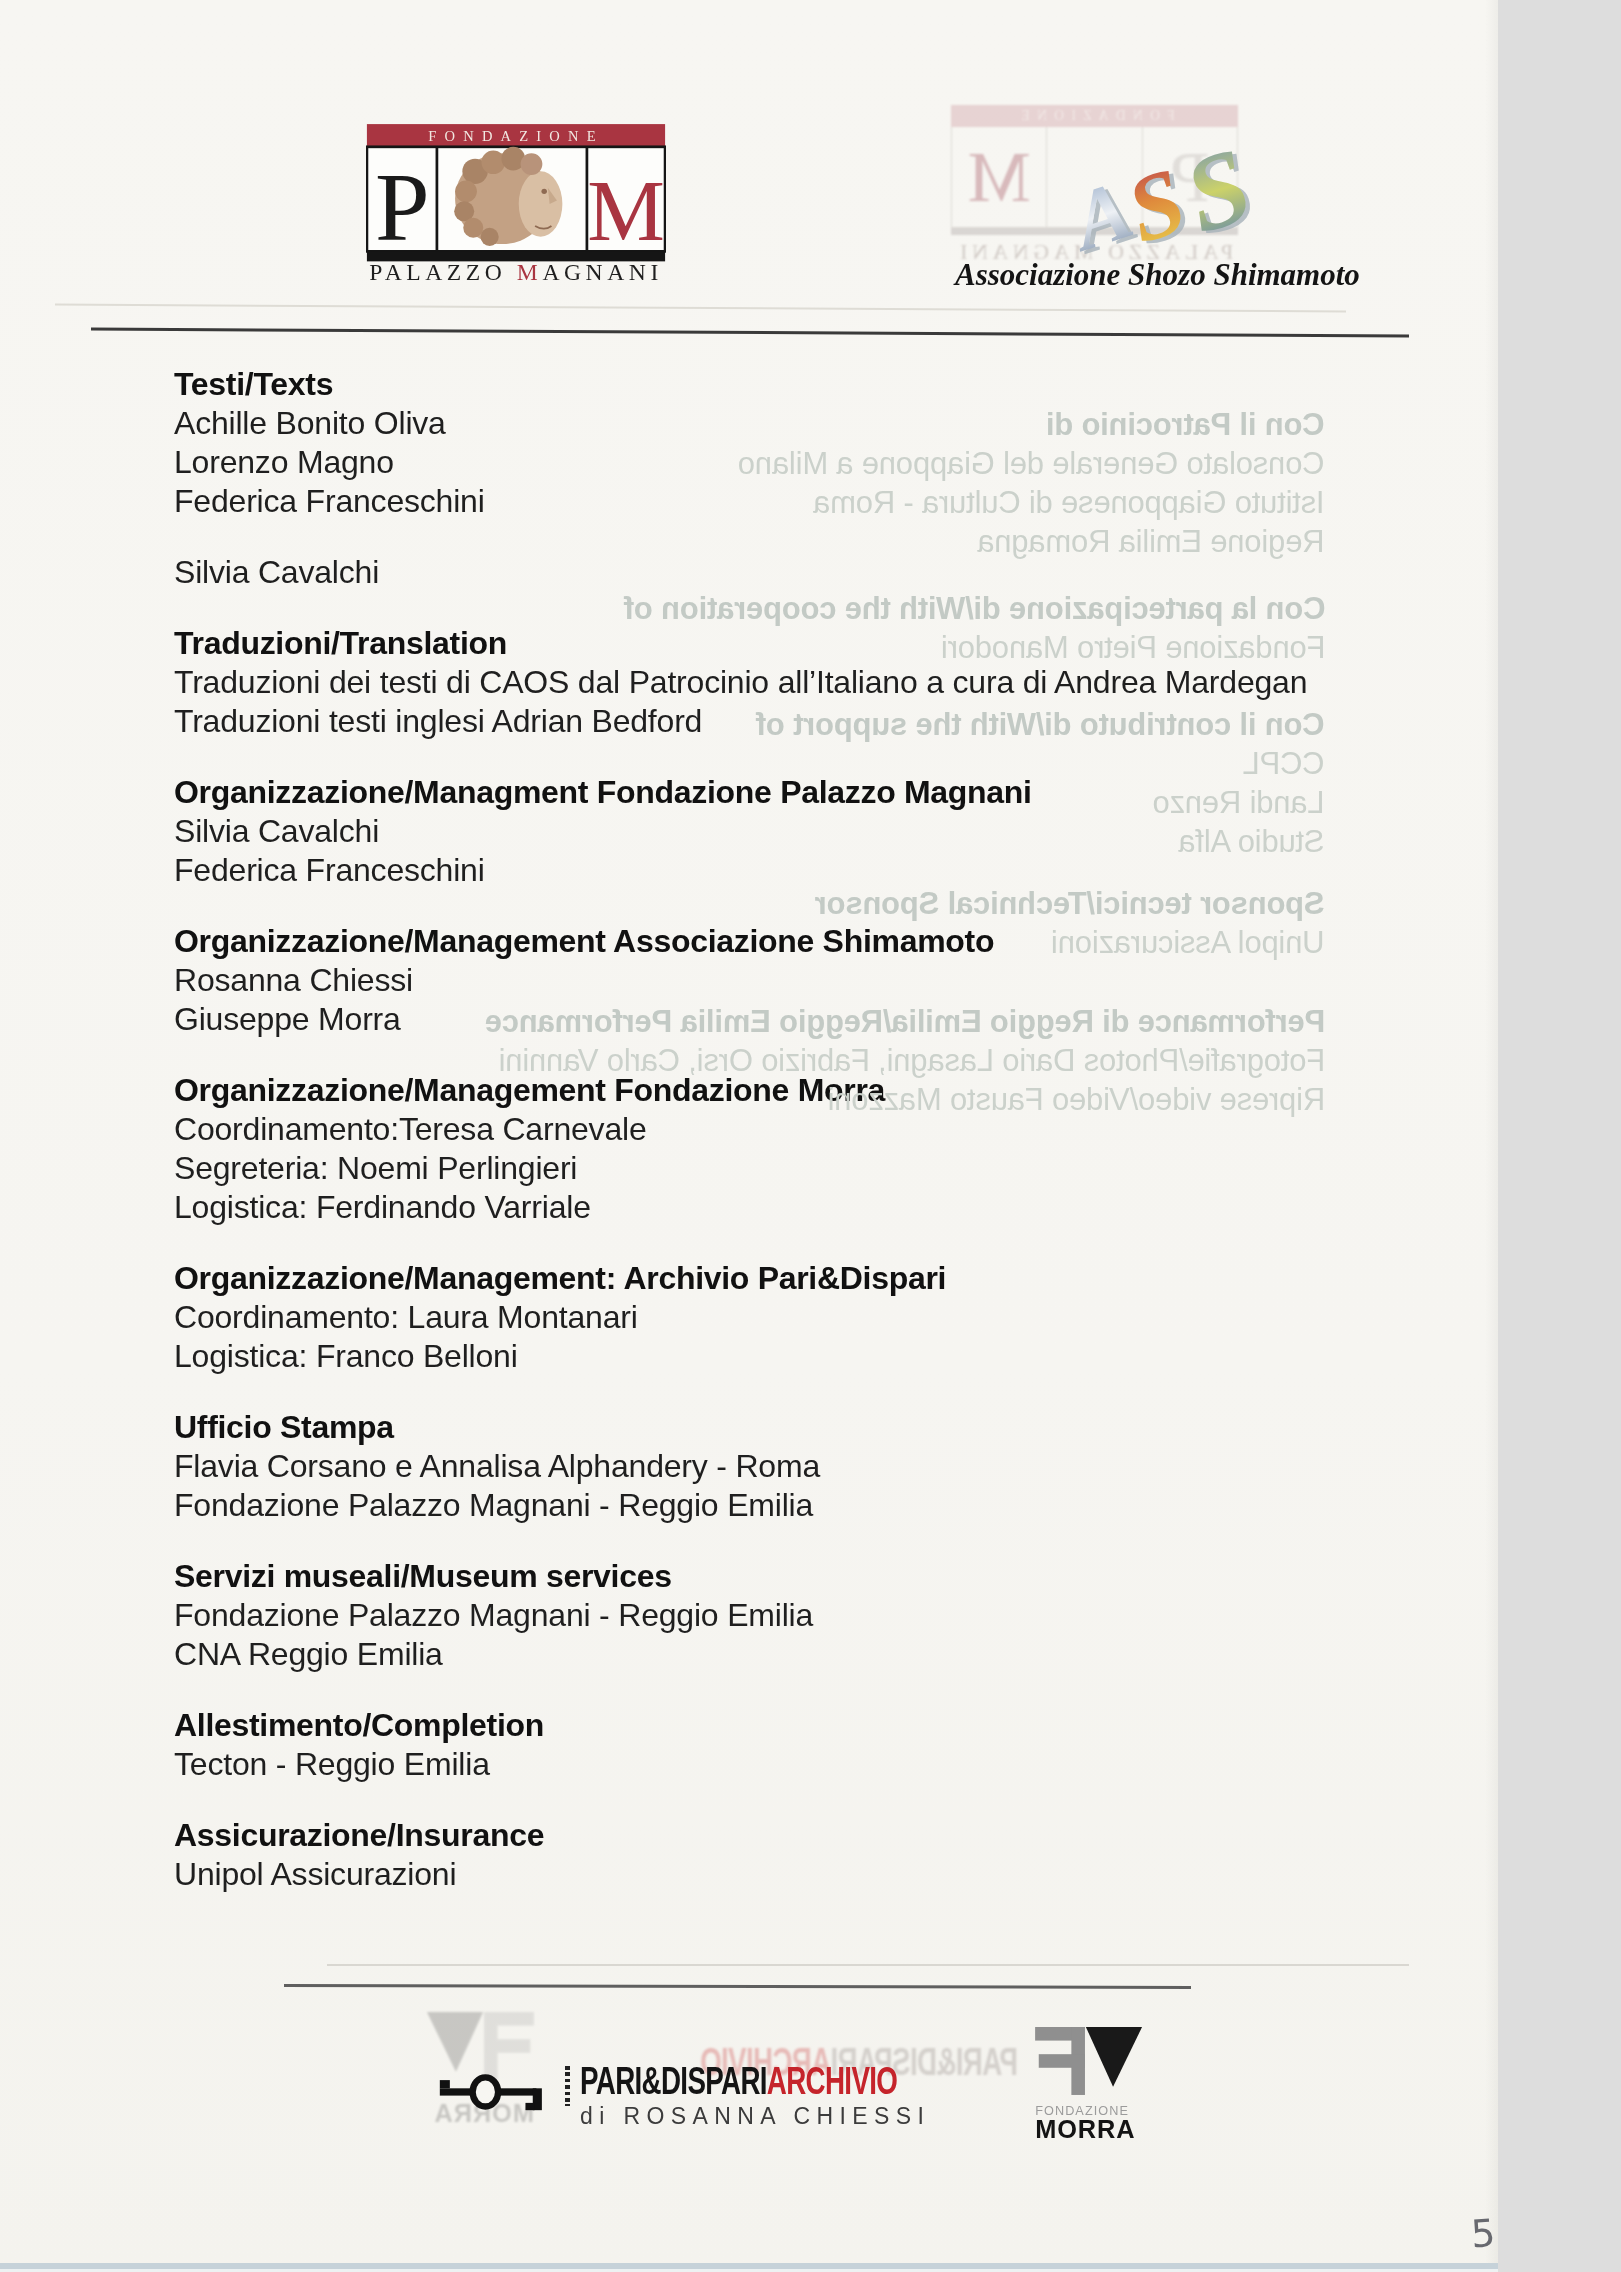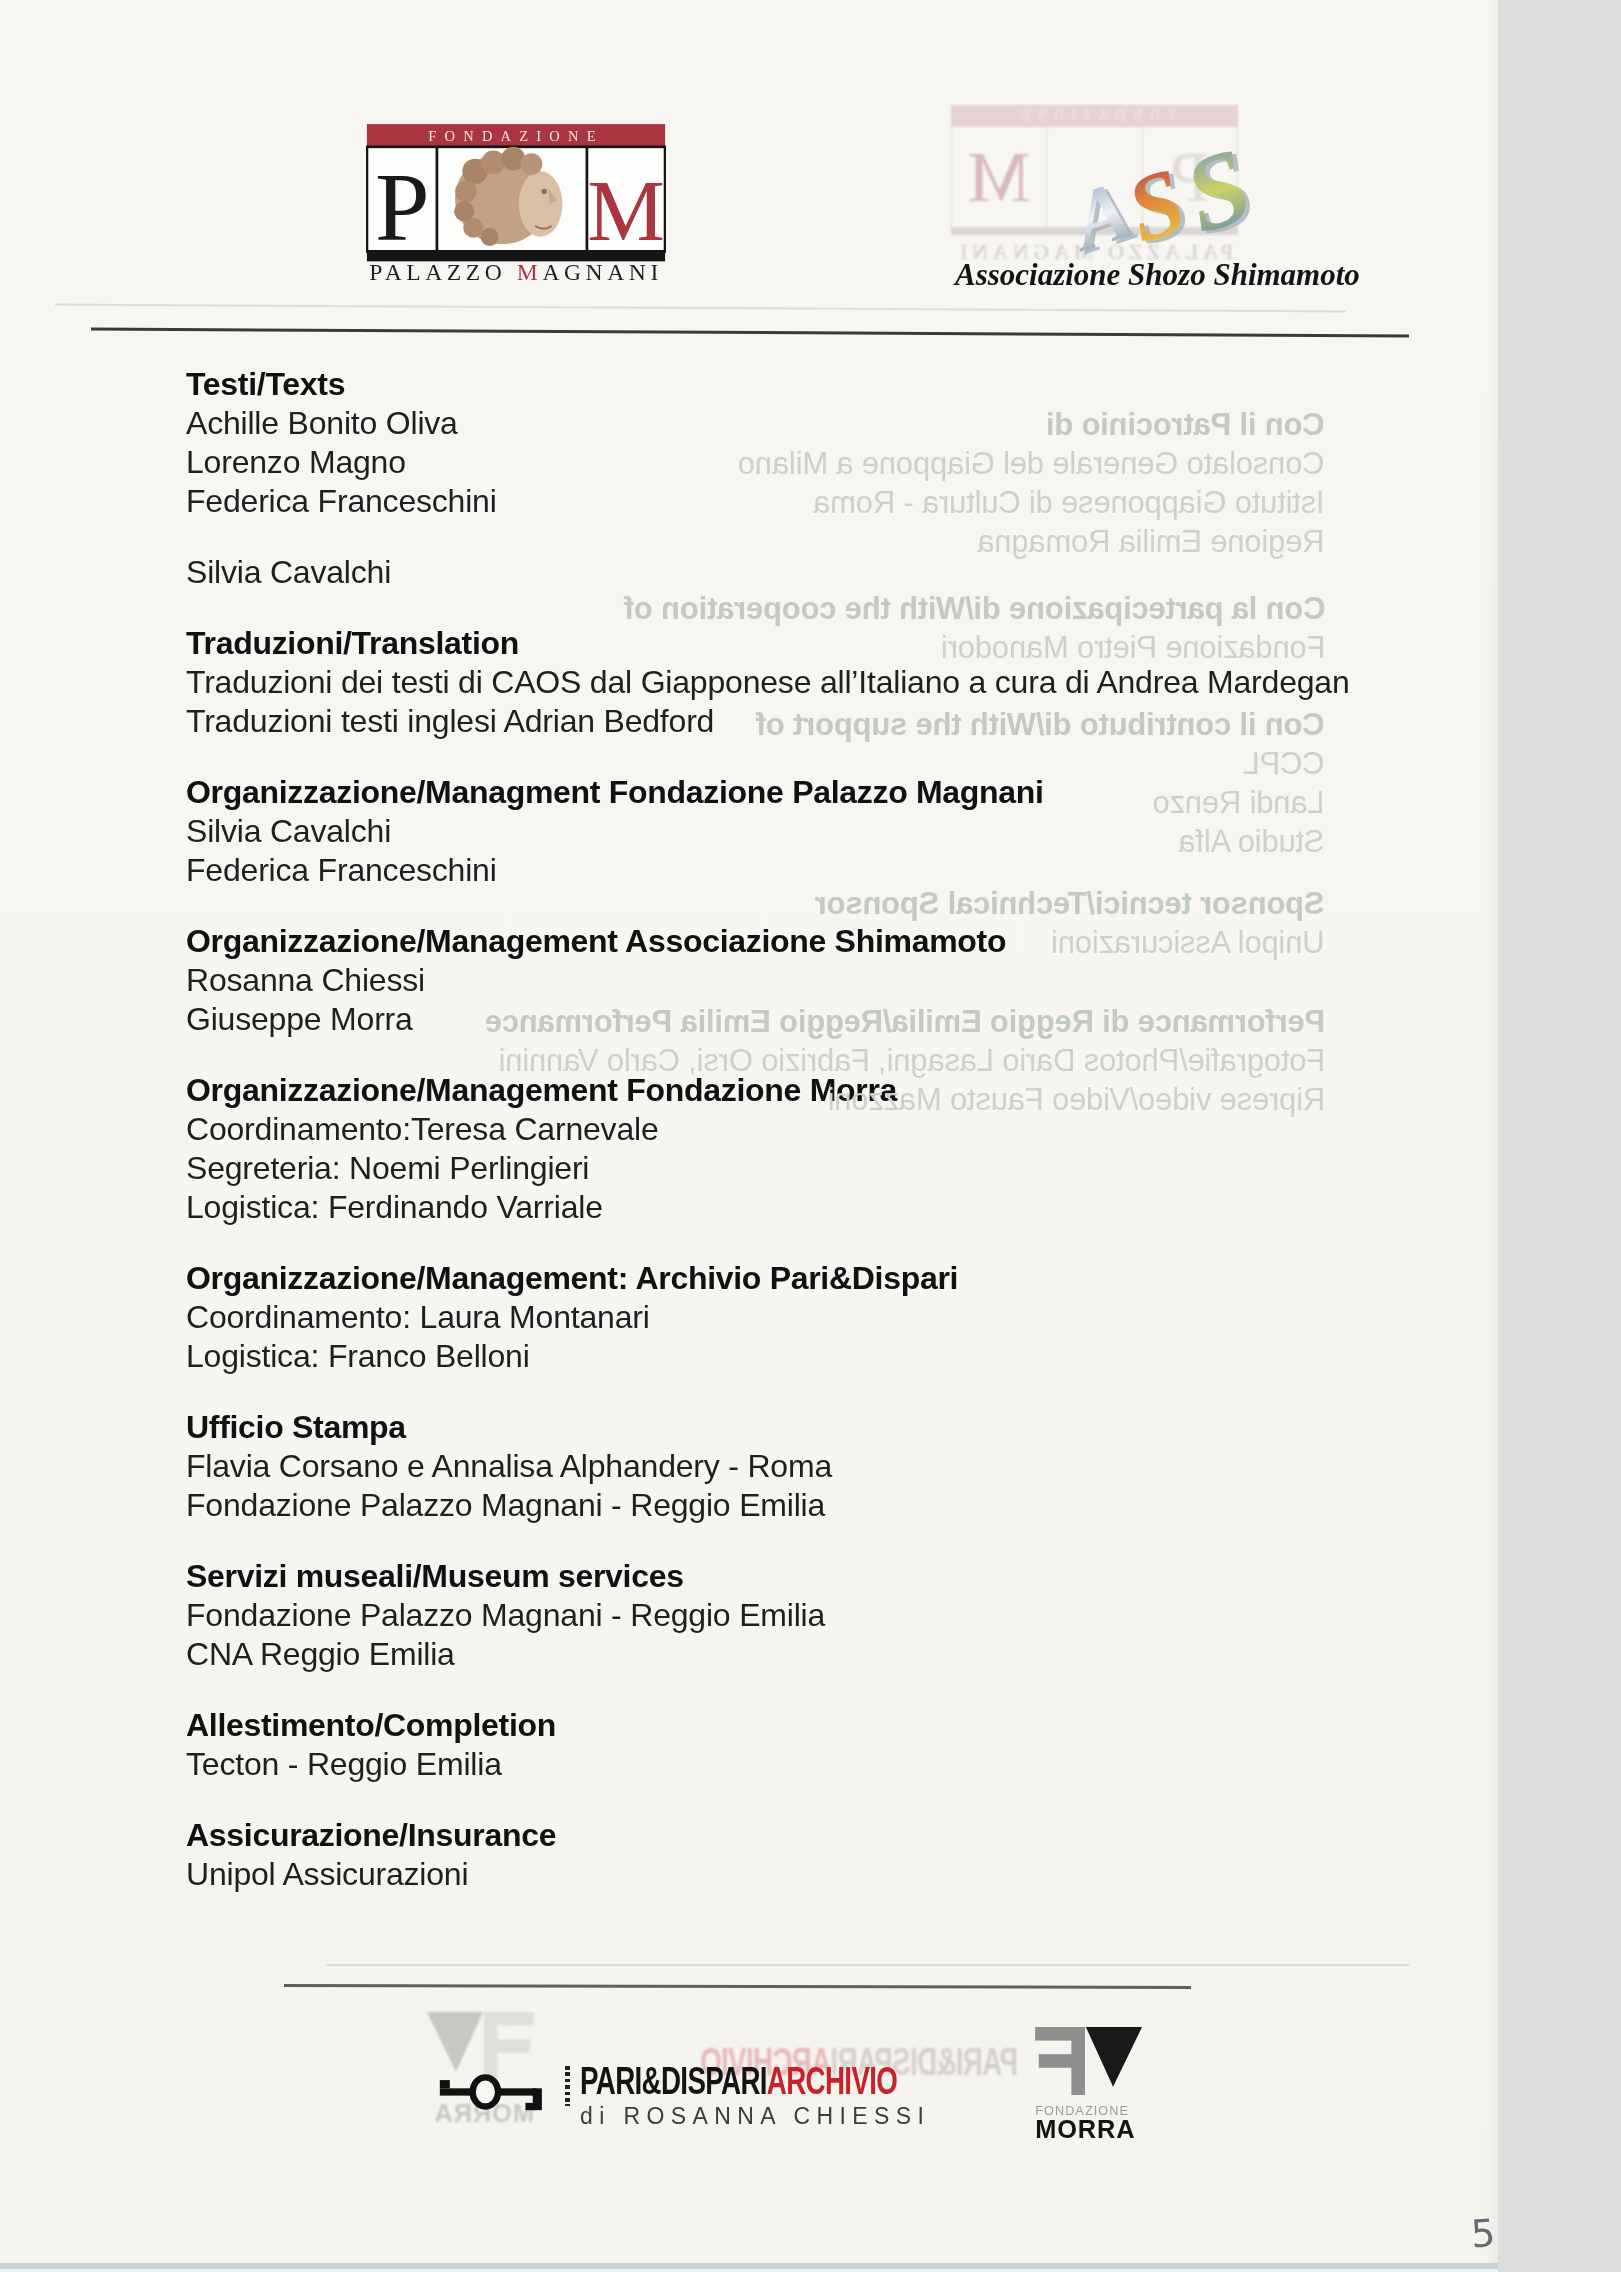--- a/index.html
+++ b/index.html
@@ -32,21 +32,21 @@
   .pm-mirror .bar{height:7.3px;background:rgba(150,140,138,.30);}
   .pm-mirror .cap{margin-top:3.6px;text-align:center;font-family:"Liberation Serif",serif;
     font-size:22px;letter-spacing:4.5px;color:rgba(178,168,162,.55);white-space:nowrap;}
   
   .rule{position:absolute;}
   .rule-top-faint{left:55px;top:307px;width:1291px;height:1.8px;background:#dedcd5;transform:rotate(0.3deg);}
   .rule-top{left:91px;top:331px;width:1318px;height:2.7px;background:#3a3a3a;transform:rotate(0.3deg);}
   .rule-bottom-faint{left:327px;top:1964px;width:1082px;height:1.8px;background:#d9d7d1;}
   .rule-bottom{left:284px;top:1985px;width:907px;height:2.7px;background:#5f5f5f;transform:rotate(0.12deg);}
   
-  .credits{position:absolute;left:186px;top:365px;}
+  .credits{position:absolute;left:174px;top:365px;}
   .credits .section{margin-bottom:32px;}
   .credits .h{font-size:32px;line-height:39px;font-weight:bold;color:#111;
     white-space:nowrap;letter-spacing:-0.3px;}
   .credits .l{font-size:32px;line-height:39px;color:#1f1f1f;white-space:nowrap;letter-spacing:-0.2px;}
   
   .bleed{position:absolute;right:173px;transform:scaleX(-1);filter:blur(0.5px);}
   .bleed div{font-size:31px;line-height:39px;white-space:nowrap;color:#cbd1cb;letter-spacing:-0.2px;}
   .bleed div.bh{font-weight:bold;color:#c3cac5;}
   
   .key-icon{position:absolute;left:438px;top:2071px;}
@@ -157,21 +157,21 @@
         <div class="h">Testi/Texts</div>
         <div class="l">Achille Bonito Oliva</div>
         <div class="l">Lorenzo Magno</div>
         <div class="l">Federica Franceschini</div>
       </div>
       <div class="section">
         <div class="l">Silvia Cavalchi</div>
       </div>
       <div class="section">
         <div class="h">Traduzioni/Translation</div>
-        <div class="l">Traduzioni dei testi di CAOS dal Giapponese all’Italiano a cura di Andrea Mardegan</div>
+        <div class="l">Traduzioni dei testi di CAOS dal Patrocinio all’Italiano a cura di Andrea Mardegan</div>
         <div class="l">Traduzioni testi inglesi Adrian Bedford</div>
       </div>
       <div class="section">
         <div class="h">Organizzazione/Managment Fondazione Palazzo Magnani</div>
         <div class="l">Silvia Cavalchi</div>
         <div class="l">Federica Franceschini</div>
       </div>
       <div class="section">
         <div class="h">Organizzazione/Management Associazione Shimamoto</div>
         <div class="l">Rosanna Chiessi</div>

